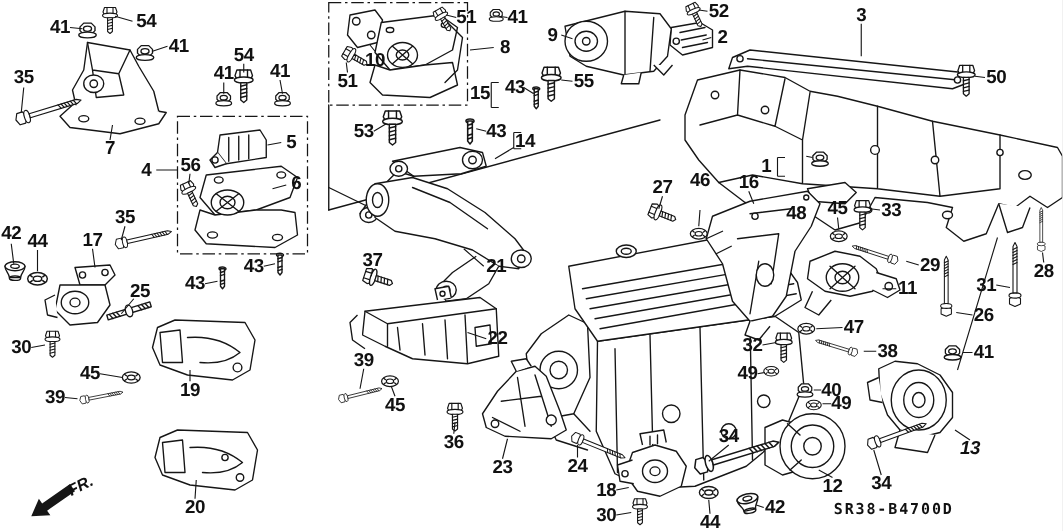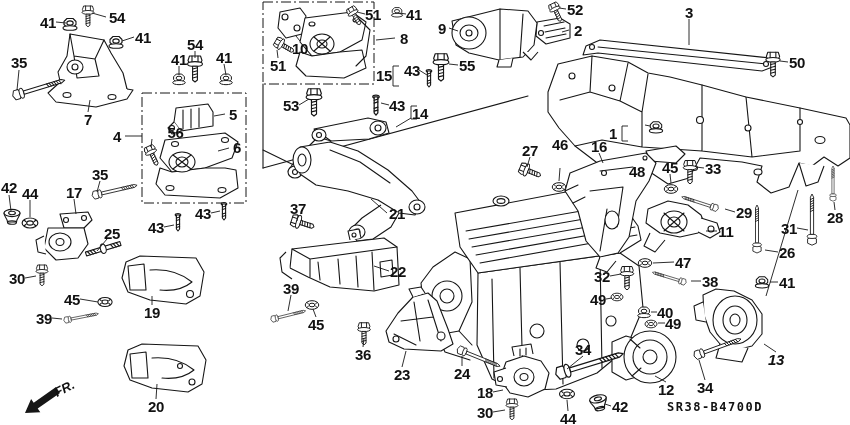--- a/index.html
+++ b/index.html
@@ -355,21 +355,21 @@
       <div class="callout" style="left: 48px; top: 22px;">41</div>
       <div class="callout" style="left: 117px; top: 17px;">54</div>
       <div class="callout" style="left: 143px; top: 37px;">41</div>
       <div class="callout" style="left: 19px; top: 62px;">35</div>
       <div class="callout" style="left: 88px; top: 119px;">7</div>
       <div class="callout" style="left: 195px; top: 44px;">54</div>
       <div class="callout" style="left: 179px; top: 59px;">41</div>
       <div class="callout" style="left: 224px; top: 57px;">41</div>
       <div class="callout" style="left: 233px; top: 114px;">5</div>
       <div class="callout" style="left: 117px; top: 136px;">4</div>
-      <div class="callout" style="left: 167px; top: 132px; padding-left: 17px;">56</div>
+      <div class="callout" style="left: 144px; top: 132px; padding-left: 17px;">56</div>
       <div class="callout" style="left: 237px; top: 147px;">6</div>
       <div class="callout" style="left: 100px; top: 174px;">35</div>
       <div class="callout" style="left: 9px; top: 187px;">42</div>
       <div class="callout" style="left: 30px; top: 193px;">44</div>
       <div class="callout" style="left: 74px; top: 192px;">17</div>
       <div class="callout" style="left: 203px; top: 213px;">43</div>
       <div class="callout" style="left: 156px; top: 227px;">43</div>
       <div class="callout" style="left: 112px; top: 233px; text-align: center;">25</div>
       <div class="callout" style="left: 17px; top: 278px;">30</div>
       <div class="callout" style="left: 72px; top: 299px;">45</div>

